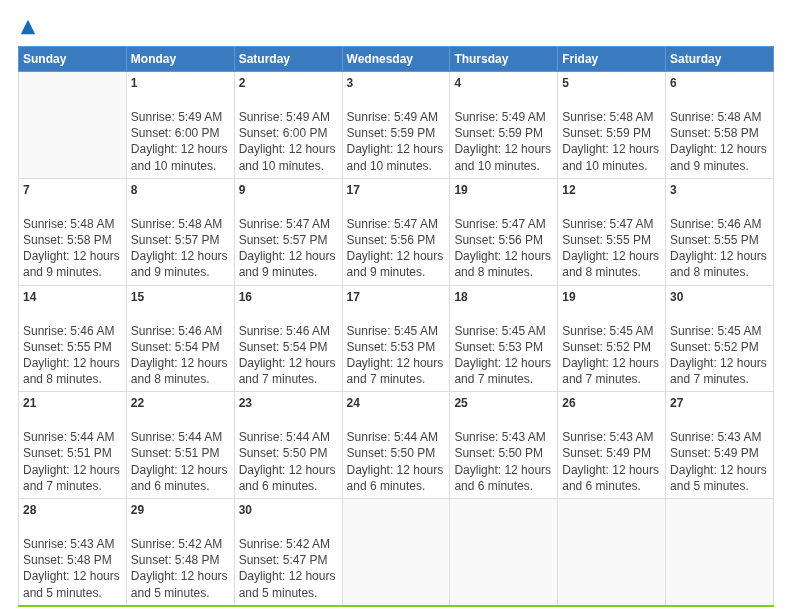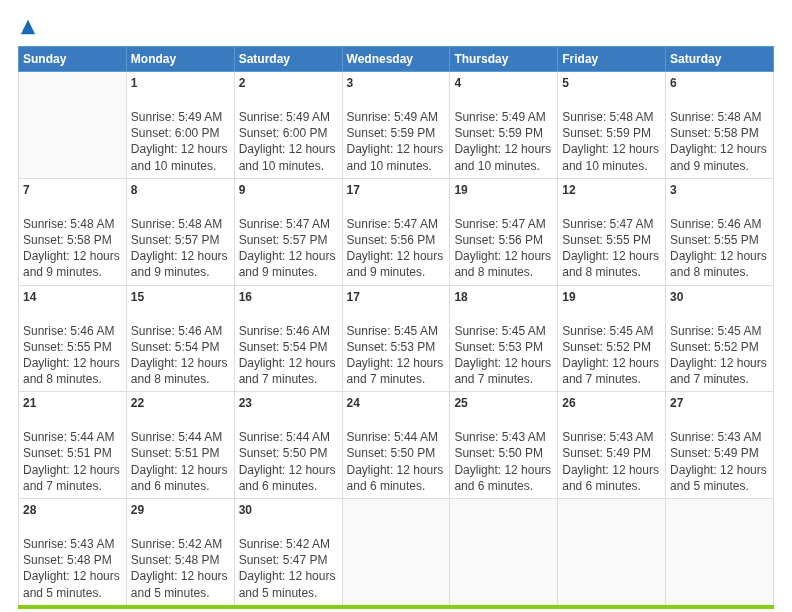--- a/index.html
+++ b/index.html
@@ -89,21 +89,21 @@
     .day-info {
       font-size: 12px;
       color: #444;
       line-height: 1.35;
       margin-top: 19px;
     }
     .empty-cell {
       background: #f9f9f9;
     }
     tr:last-child td {
-      border-bottom: 4px solid #84cc16;
+      border-bottom: 2px solid #84cc16;
     }
   </style>
 </head>
 <body>
 
 <div class="page">
   <div class="header">
     <div class="logo">
       <div class="logo-text">
         <span class="logo-general"></span>

